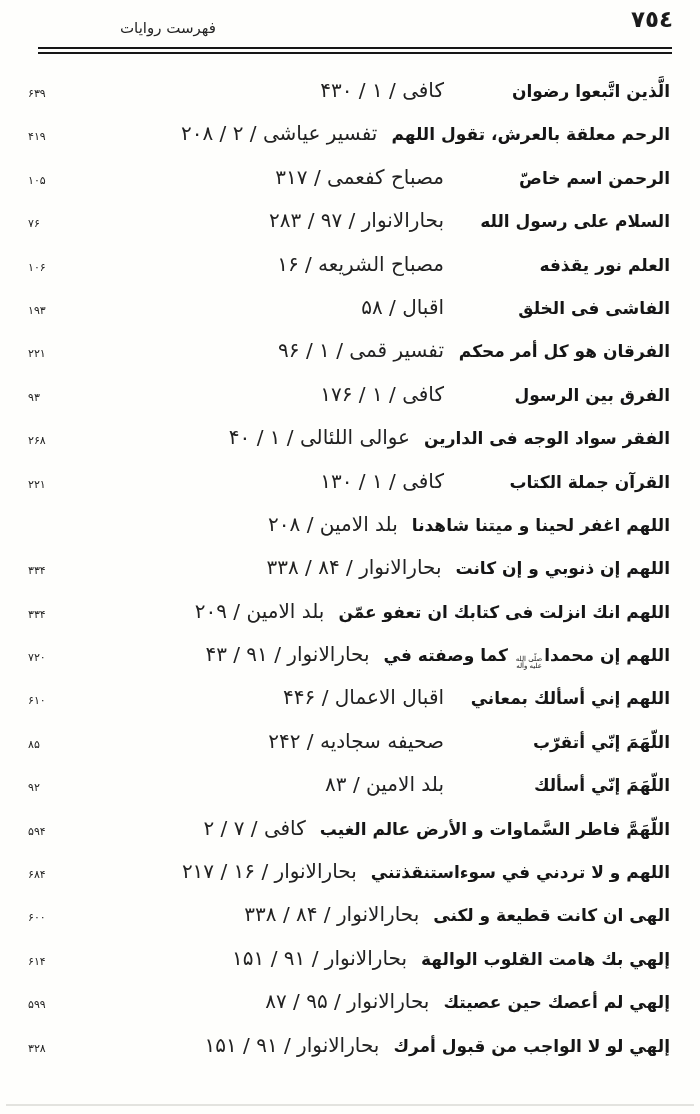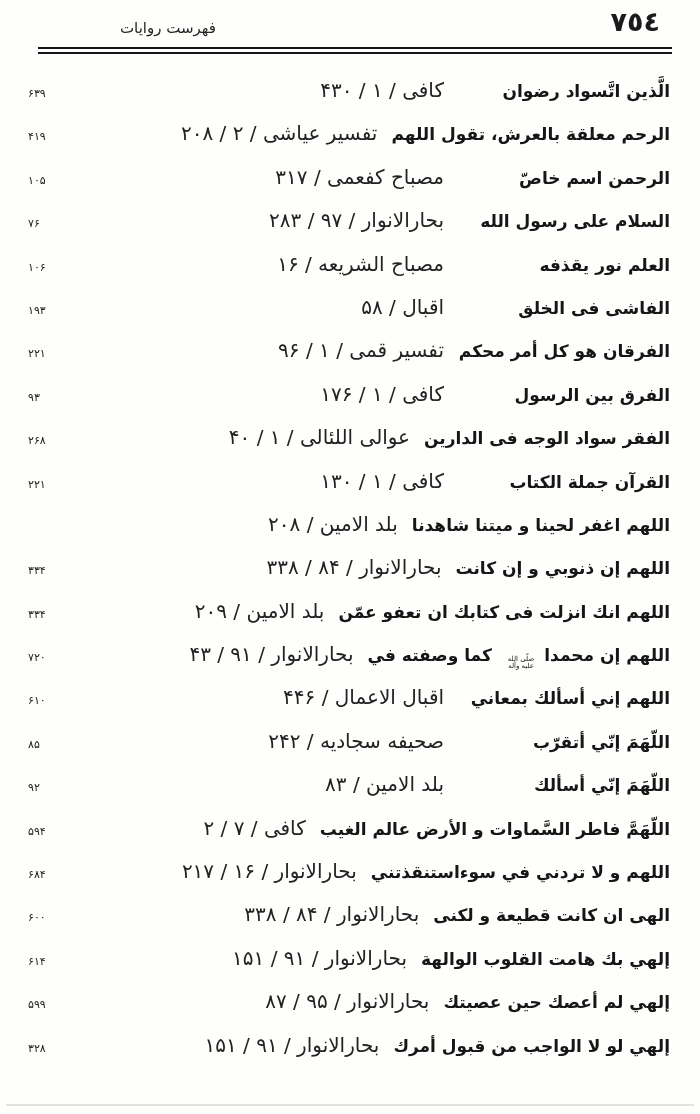--- a/index.html
+++ b/index.html
@@ -16,22 +16,22 @@
     font-family: "DejaVu Sans", sans-serif;
     direction: rtl;
     overflow: hidden;
   }
   
   .page-num {
     position: absolute;
     top: 6px;
     left: 32px;            
     left: auto;
-    right: 40px;
-    font-size: 27px;
+    right: 27px;
+    font-size: 23px;
     font-weight: bold;
     letter-spacing: 1px;
   }
   .running-title {
     position: absolute;
     top: 19px;
     right: 380px;          
     width: 200px;
     text-align: left;
     font-size: 15px;
@@ -72,21 +72,21 @@
   }
   .pref {
     font-size: 11px;
     text-align: left;      
     color: #222222;
   }
   
   .hon {
     display: inline-block;
     vertical-align: -7px;
-    margin: 0 10px;
+    margin: 0 2px;
     font-size: 7px;
     font-weight: normal;
     line-height: 1.05;
     text-align: center;
   }
   .hon span { display: block; }
   
   .scan-edge {
     position: absolute;
     left: 6px;
@@ -103,21 +103,21 @@
 
   <div class="page-num">٧٥٤</div>
 
   <div class="running-title">فهرست روايات</div>
 
   <div class="double-rule"></div>
 
   <div class="rows">
   <div class="row">
     <div class="entry">
-      <span>الَّذين اتَّسواد رضوان</span>
+      <span>الَّذين اتَّبعوا رضوان</span>
     </div>
     <div class="cite">كافى / ۱ / ۴۳۰</div>
     <div class="pref">۶۳۹</div>
   </div>
 
   <div class="row">
     <div class="entry">
       <span>الرحم معلقة بالعرش، تقول اللهم</span>
     </div>
     <div class="cite">تفسير عياشى / ۲ / ۲۰۸</div>

